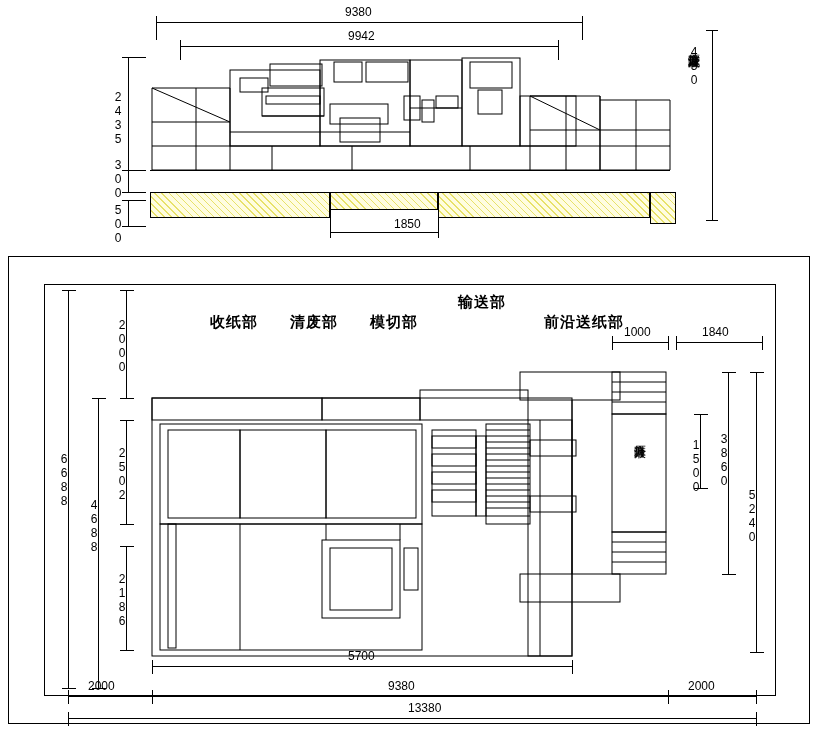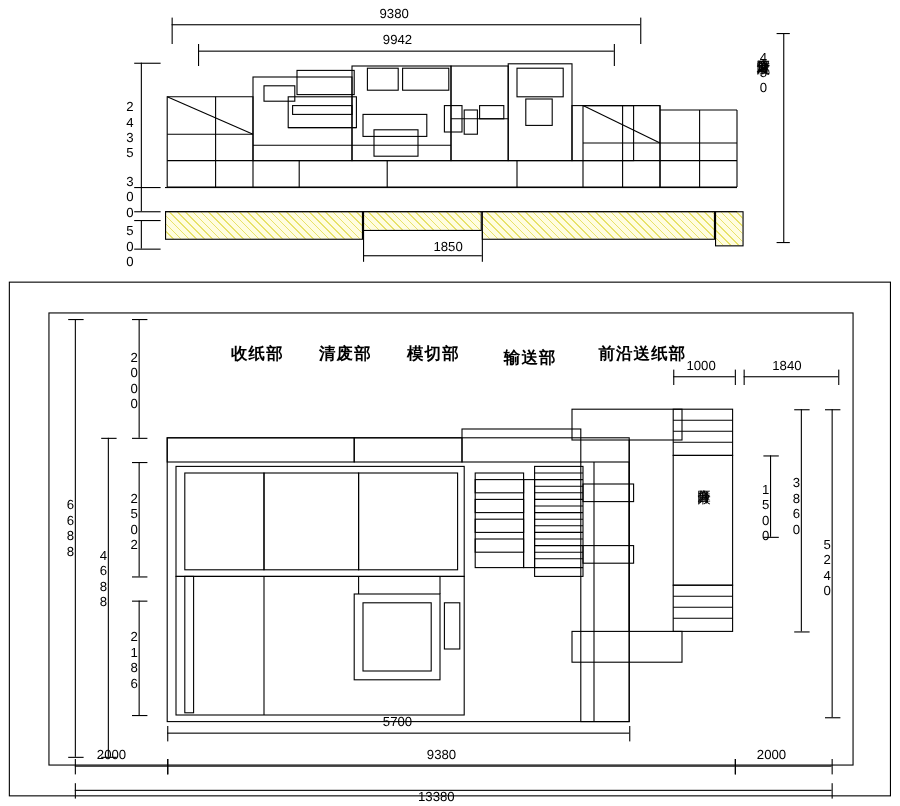--- a/index.html
+++ b/index.html
@@ -121,21 +121,21 @@
   </div>
 
   <div>
 
     <div class="box" style="left:8px;top:256px;width:802px;height:468px;"></div>
     <div class="box" style="left:44px;top:284px;width:732px;height:412px;"></div>
 
     <div class="lbl cn" style="left:186px;top:316px;">收纸部</div>
     <div class="lbl cn" style="left:266px;top:316px;">清废部</div>
     <div class="lbl cn" style="left:346px;top:316px;">模切部</div>
-    <div class="lbl cn" style="left:434px;top:320px;">输送部</div>
+    <div class="lbl cn" style="left:434px;top:296px;">输送部</div>
     <div class="lbl cn" style="left:520px;top:316px;">前沿送纸部</div>
 
     <svg width="818" height="733">
       <g stroke="#000" fill="none" stroke-width="1">
 
         <rect x="152" y="398" width="420" height="258"></rect>
         <rect x="152" y="398" width="170" height="22"></rect>
         <rect x="322" y="398" width="98" height="22"></rect>
         <rect x="420" y="390" width="108" height="30"></rect>
 
@@ -265,16 +265,16 @@
     <div class="lbl lbl-b" style="left:88px;top:680px;">2000</div>
 
     <div class="ln h" style="left:668px;top:696px;width:88px;"></div>
     <div class="ln v" style="left:668px;top:690px;height:14px;"></div>
     <div class="ln v" style="left:756px;top:690px;height:14px;"></div>
     <div class="lbl lbl-b" style="left:688px;top:680px;">2000</div>
 
     <div class="ln h" style="left:68px;top:718px;width:688px;"></div>
     <div class="ln v" style="left:68px;top:712px;height:14px;"></div>
     <div class="ln v" style="left:756px;top:712px;height:14px;"></div>
-    <div class="lbl lbl-b" style="left:380px;top:702px;margin-top:16px;">13380</div>
+    <div class="lbl lbl-b" style="left:408px;top:702px;">13380</div>
 
   </div>
 </div>
 
 </body></html>

